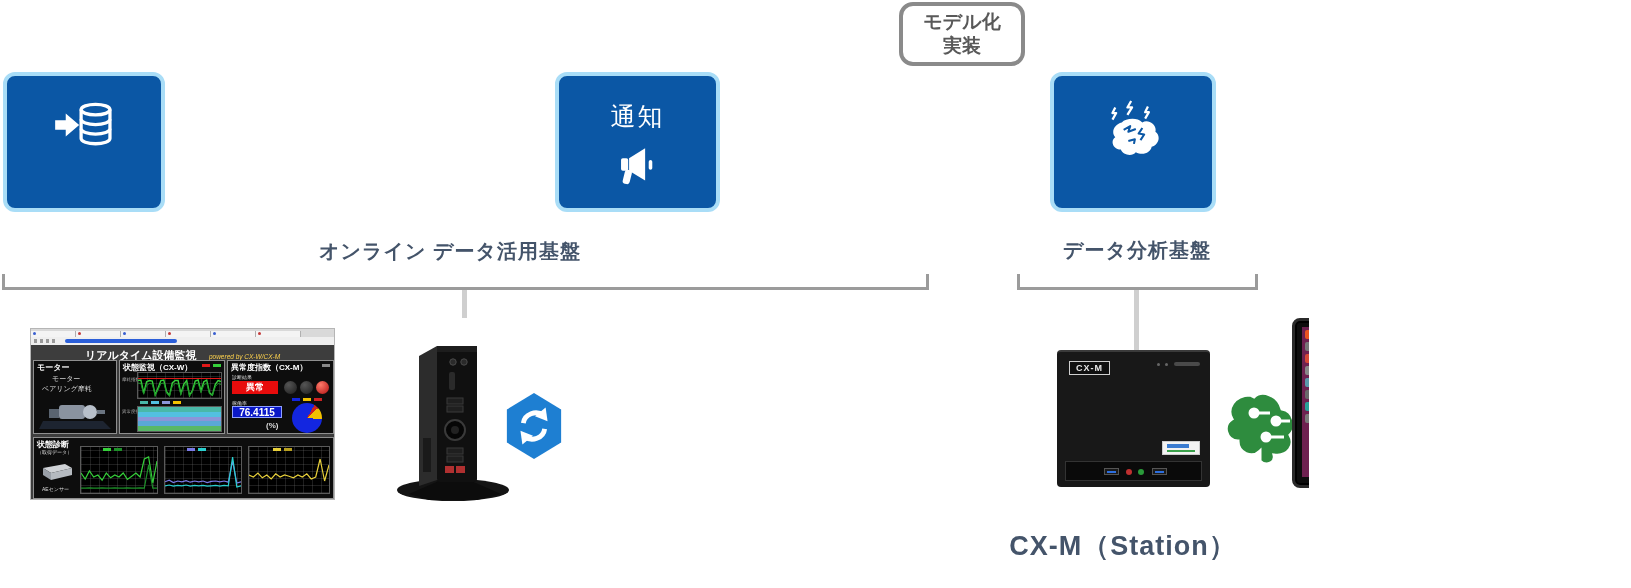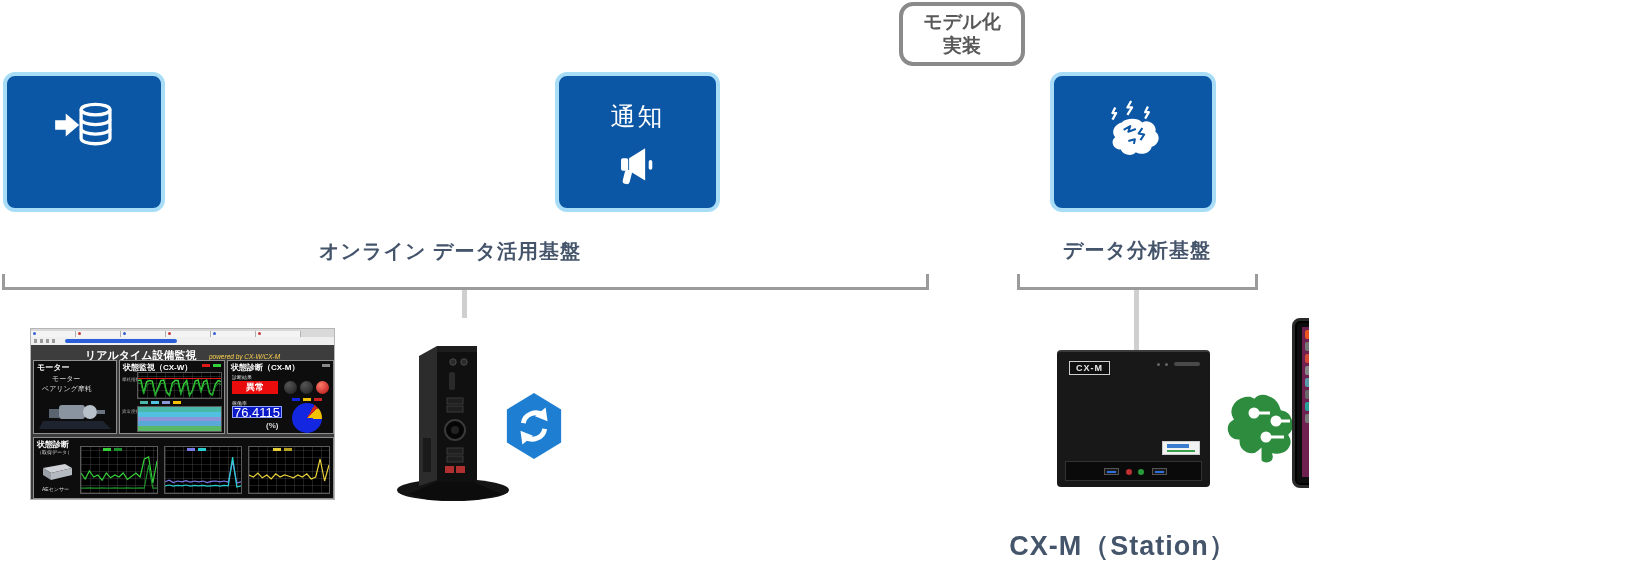--- a/index.html
+++ b/index.html
@@ -40,21 +40,21 @@
   .ptitle{position:absolute;left:3px;top:1px;font-size:8px;font-weight:bold;color:#fff;white-space:nowrap;}
   .tiny{position:absolute;font-size:5px;color:#ddd;white-space:nowrap;}
   .chartbox{position:absolute;background:#000;border:1px solid #5a5a5a;box-sizing:border-box;overflow:hidden;}
   .grid{background:
     repeating-linear-gradient(90deg,rgba(120,120,120,.25) 0 1px,transparent 1px 9px),
     repeating-linear-gradient(0deg,rgba(120,120,120,.25) 0 1px,transparent 1px 7px),#000;}
   .legend{position:absolute;display:flex;gap:3px;}
   .legend i{width:8px;height:3px;display:block;}
   .redline{position:absolute;left:0;right:0;height:1.5px;background:#e01818;}
   .alertbox{position:absolute;background:#e80c0c;color:#fff;font-weight:bold;font-size:9px;display:flex;align-items:center;justify-content:center;}
-  .bluebox{position:absolute;background:#0a18c8;border:1px solid #8fa0ff;color:#fff;font-weight:normal;font-size:13px;display:flex;align-items:center;justify-content:center;box-sizing:border-box;}
+  .bluebox{position:absolute;background:#0a18c8;border:1px solid #8fa0ff;color:#fff;font-weight:bold;font-size:10px;display:flex;align-items:center;justify-content:center;box-sizing:border-box;}
   .light{position:absolute;width:13px;height:13px;border-radius:50%;background:radial-gradient(circle at 35% 30%,#555,#1c1c1c);}
   .light.on{background:radial-gradient(circle at 35% 30%,#ff7a6a,#b01010);}
   .pie{position:absolute;border-radius:50%;}
   .stripes{position:absolute;display:flex;flex-direction:column;}
   .stripes div{flex:1;}
   .stripes.cols{background-image:repeating-linear-gradient(90deg,rgba(0,0,0,.35) 0 2px,transparent 2px 14px);}
   
   .cxd-photo{position:absolute;left:357px;top:318px;width:188px;height:190px;background:#fff;}
   .hex-icon{position:absolute;left:503px;top:390px;}
   
@@ -241,21 +241,21 @@
         <div class="stripes cols chartbox" style="left:17px;top:45px;width:85px;height:26px;">
             <div style="background: rgb(73, 184, 168);"></div>
             <div style="background: rgb(82, 192, 224);"></div>
             <div style="background: rgb(139, 149, 216);"></div>
             <div style="background: rgb(90, 168, 216);"></div>
             <div style="background: rgb(88, 184, 104);"></div>
           </div>
       </div>
 
       <div class="panel" style="left:196px;top:15px;width:107px;height:74px;">
-        <div class="ptitle">状態診断（CX-M）</div>
+        <div class="ptitle">異常度指数（CX-M）</div>
         <div class="legend" style="right:3px;top:3px;">
             <i style="background:#888;"></i>
           </div>
         <div class="tiny" style="left:4px;top:13px;">診断結果</div>
         <div class="alertbox" style="left:4px;top:20px;width:46px;height:13px;">異常</div>
         <div class="light" style="left:56px;top:20px;"></div>
         <div class="light" style="left:72px;top:20px;"></div>
         <div class="light on" style="left:88px;top:20px;"></div>
         <div class="tiny" style="left:4px;top:39px;">稼働率</div>
         <div class="bluebox" style="left:4px;top:45px;width:50px;height:12px;">76.4115</div>

